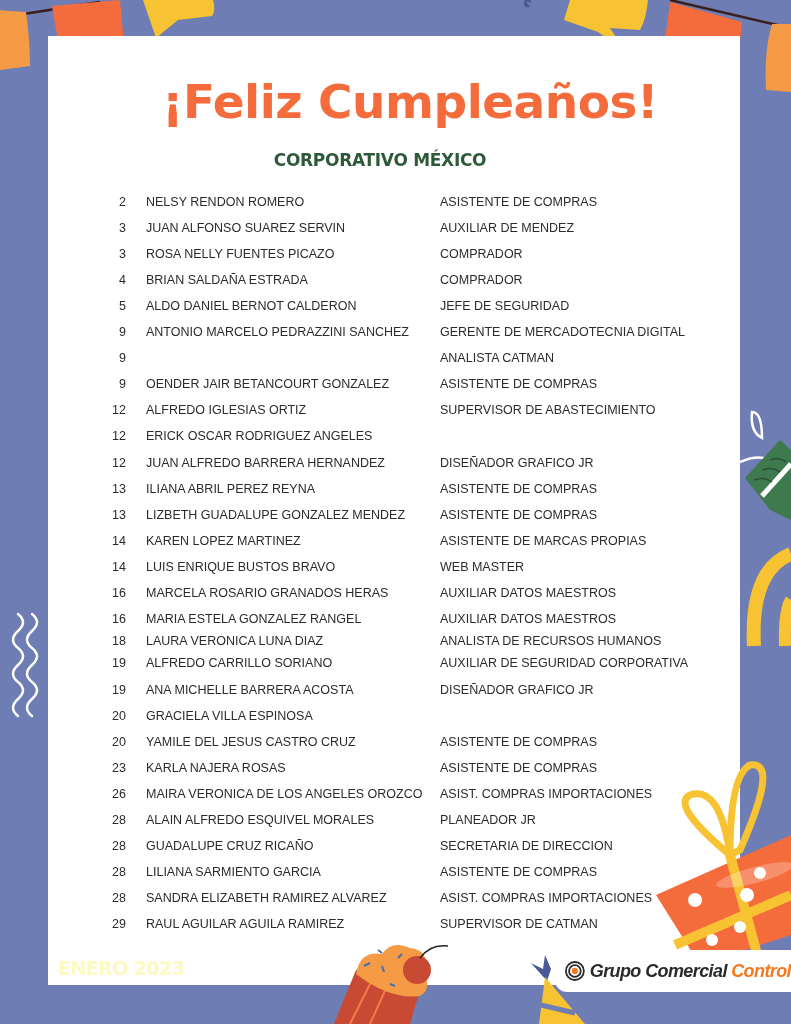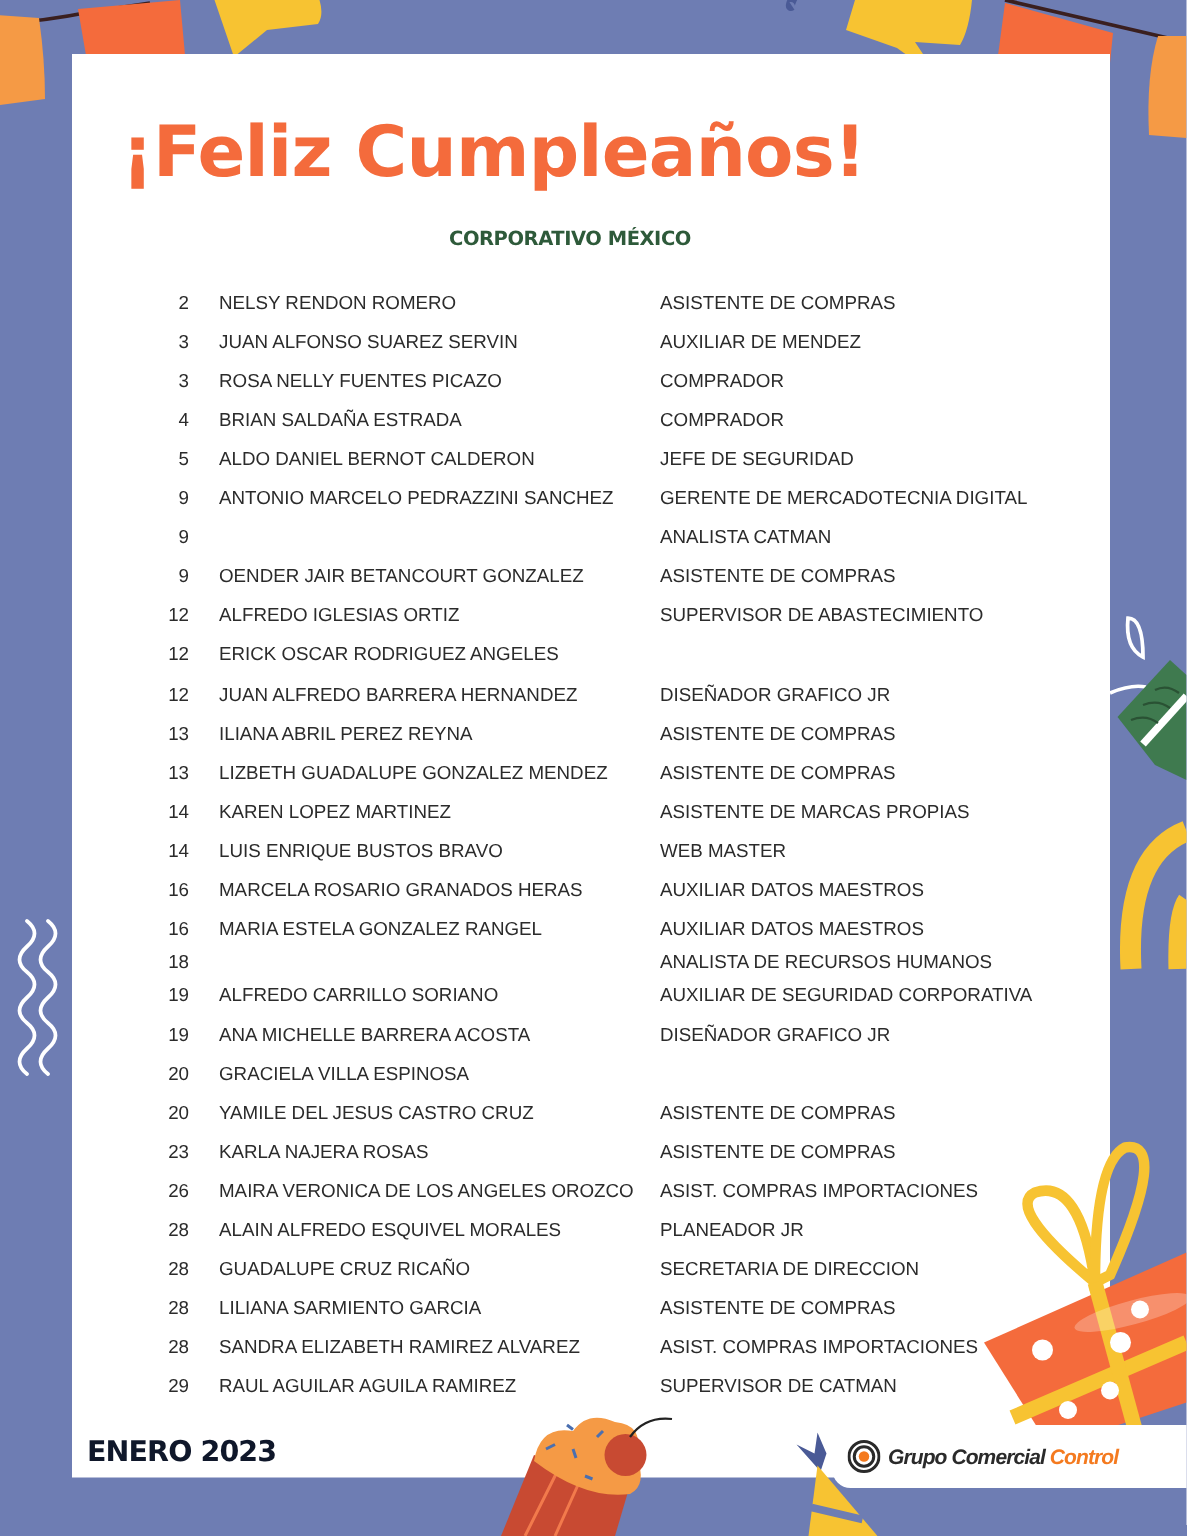--- a/index.html
+++ b/index.html
@@ -6,48 +6,48 @@
     body {
       width: 791px; height: 1024px; overflow: hidden; position: relative;
       background: #6e7db3;
       font-family: "Liberation Sans", "DejaVu Sans", sans-serif;
     }
     .card {
       position: absolute; left: 48px; top: 36px; width: 692px; height: 949px;
       background: #ffffff;
     }
     .title {
-      position: absolute; left: 0; top: 72px; width: 658px; text-align: center;
+      position: absolute; left: 0; top: 72px; width: 658px; text-align: right;
       color: #f46b3c; font-family: "DejaVu Sans", sans-serif; font-weight: bold;
       font-size: 47px; letter-spacing: -0.5px; line-height: 60px; margin: 0;
     }
     .subtitle {
       position: absolute; left: 0; top: 149px; width: 760px; text-align: center;
       color: #2e5a3a; font-family: "DejaVu Sans", sans-serif; font-weight: bold;
-      font-size: 13px; line-height: 22px; letter-spacing: -0.3px;
+      font-size: 17px; line-height: 22px; letter-spacing: -0.3px;
     }
     .row {
       position: absolute; left: 0; width: 740px; height: 20px;
       font-size: 12.5px; color: #2b2b2b; line-height: 20px;
     }
     .row .day { position: absolute; left: 104px; width: 22px; text-align: right; }
     .row .name { position: absolute; left: 146px; white-space: nowrap; }
     .row .role { position: absolute; left: 440px; white-space: nowrap; text-align: right; }
     .footer-month {
       position: absolute; left: 58px; top: 957px; font-size: 19px; font-weight: bold;
-      color: #0f172a; font-family: "DejaVu Sans", sans-serif; letter-spacing: -0.6px;
+      color: #fef9c3; font-family: "DejaVu Sans", sans-serif; letter-spacing: -0.6px;
     }
     .logo-box {
       position: absolute; left: 555px; top: 950px; width: 236px; height: 42px;
       background: #ffffff; border-radius: 12px 0 0 12px;
       display: flex; align-items: center; padding-left: 10px; box-sizing: border-box;
     }
     .logo-text {
       font-family: "Liberation Sans", sans-serif; font-weight: bold; font-style: italic;
-      font-size: 14px; letter-spacing: -0.6px; color: #2a2a2a; margin-left: 5px; white-space: nowrap;
+      font-size: 18px; letter-spacing: -0.6px; color: #2a2a2a; margin-left: 5px; white-space: nowrap;
     }
     .logo-text .accent { color: #f47a1f; }
     .deco { position: absolute; }
   </style>
 </head>
 <body>
 
 <svg class="deco" style="left:0;top:0" width="260" height="80" viewBox="0 0 260 80">
   <path d="M0 16 Q 30 14 60 8 L 100 2" stroke="#3a1f1f" stroke-width="2.5" fill="none"></path>
   <path d="M-2 10 L 26 12 Q 30 40 30 66 L 0 70 Z" fill="#f59a45"></path>
@@ -146,20 +146,21 @@
       <span class="name">MARCELA ROSARIO GRANADOS HERAS</span>
       <span class="role">AUXILIAR DATOS MAESTROS</span>
     </div>
   <div class="row" style="top:609px">
       <span class="day">16</span>
       <span class="name">MARIA ESTELA GONZALEZ RANGEL</span>
       <span class="role">AUXILIAR DATOS MAESTROS</span>
     </div>
   <div class="row" style="top:631px">
       <span class="day">18</span>
+      <span class="name">LAURA VERONICA LUNA DIAZ</span>
       <span class="role">ANALISTA DE RECURSOS HUMANOS</span>
     </div>
   <div class="row" style="top:653px">
       <span class="day">19</span>
       <span class="name">ALFREDO CARRILLO SORIANO</span>
       <span class="role">AUXILIAR DE SEGURIDAD CORPORATIVA</span>
     </div>
   <div class="row" style="top:680px">
       <span class="day">19</span>
       <span class="name">ANA MICHELLE BARRERA ACOSTA</span>

